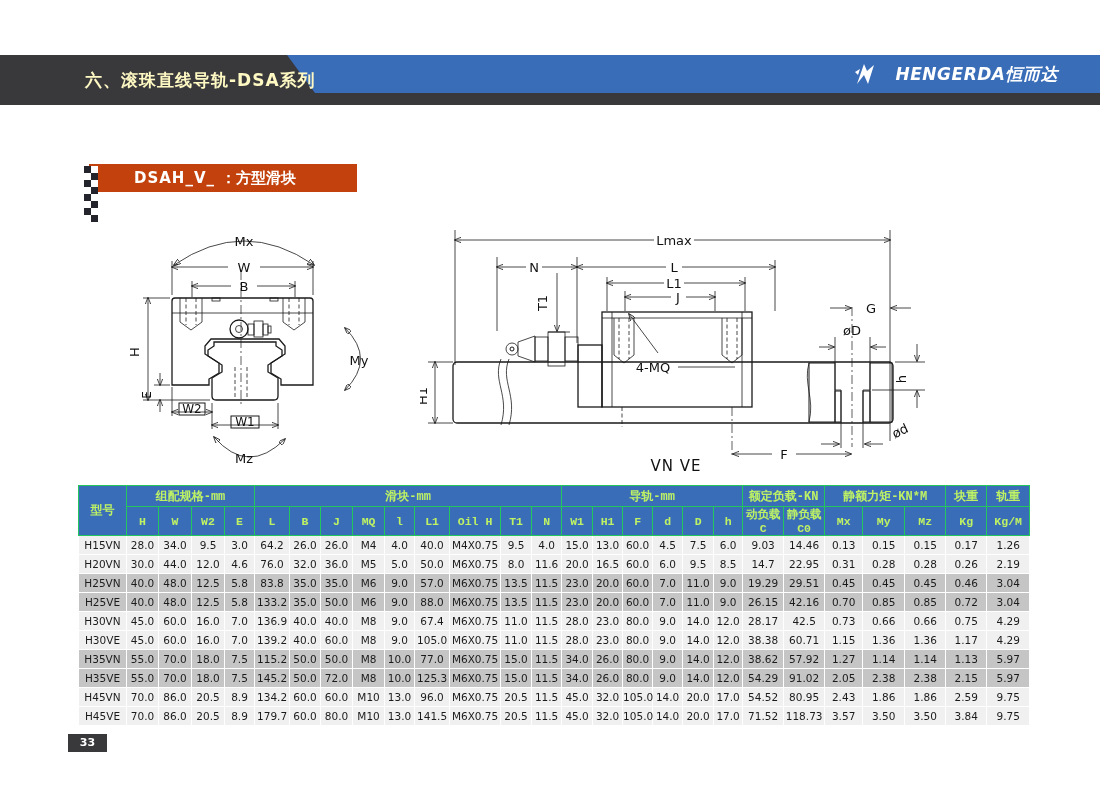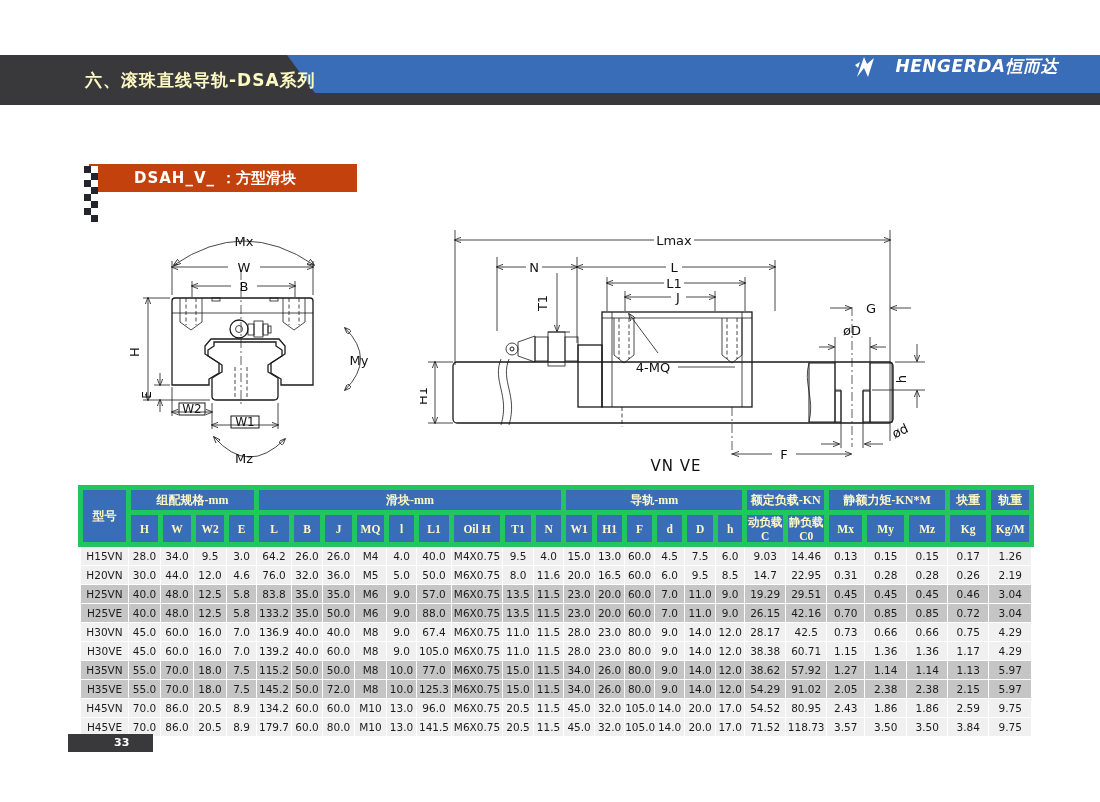--- a/index.html
+++ b/index.html
@@ -4,21 +4,21 @@
 <style>
   html,body{margin:0;padding:0;background:#fff;}
   .page{position:relative;width:1100px;height:802px;background:#fff;overflow:hidden;
         font-family:"DejaVu Sans","Liberation Sans",sans-serif;}
   
   .band{position:absolute;left:0;top:55px;width:1100px;height:50px;background:var(--dark,#39383b);}
   .band-blue{position:absolute;left:287px;top:0;width:813px;height:38px;background:var(--blue,#3a6db8);
              clip-path:polygon(0 0,100% 0,100% 100%,28px 100%);}
   .band-title{position:absolute;left:85px;top:0;height:50px;line-height:50px;color:#fef9c3;
               font-size:17px;font-weight:bold;letter-spacing:1px;}
-  .logo{position:absolute;right:42px;top:0;height:38px;display:flex;gap:20px;color:#fff;}
+  .logo{position:absolute;right:42px;top:0;height:38px;display:flex;align-items:center;gap:20px;color:#fff;}
   .logo-text{font-size:17px;font-weight:bold;font-style:italic;letter-spacing:.5px;}
   
   .series{position:absolute;left:84px;top:164px;width:278px;}
   .series-bar{margin-left:5px;width:268px;height:28px;line-height:28px;color:#fff;
               font-size:15px;font-weight:bold;padding-left:45px;box-sizing:border-box;white-space:nowrap;}
   .series-bar.blue{background:var(--blue,#3a6db8);}
   .series-bar.dark{background:#c2410c;}
   .series-code{letter-spacing:1px;margin-right:6px;}
   .checker{position:absolute;left:0;top:2px;}
   
@@ -27,29 +27,29 @@
   .ol{stroke-width:1.3;}
   .thin{stroke-width:.8;}
   .dash{stroke-width:.8;stroke-dasharray:4 2.5;}
   .dashdot{stroke-width:.7;stroke-dasharray:9 3 2 3;}
   .lbl{fill:#111;stroke:none !important;font:13px "DejaVu Sans",sans-serif;}
   .lblS{fill:#111;stroke:none !important;font:12px "DejaVu Sans",sans-serif;}
   .lblC{fill:#111;stroke:none !important;font:15px "DejaVu Sans",sans-serif;letter-spacing:1px;}
   
   .spec-table{position:absolute;left:78px;top:485px;width:951px;border-collapse:collapse;
               table-layout:fixed;font-size:10.5px;color:#1b1b1b;}
-  .spec-table th{background:var(--blue,#3a6db8);color:#fef9c3;font-weight:bold;font-size:11.5px;
-                 border:5px solid #22c55e;height:20px;padding:0;font-family:Liberation Serif, serif;}
+  .spec-table th{background:var(--blue,#3a6db8);color:#bef264;font-weight:bold;font-size:11.5px;
+                 border:1px solid #22c55e;height:20px;padding:0;font-family:Liberation Mono, monospace;}
   .spec-table thead tr:first-child th{font-size:12px;}
   .spec-table td{border:1px solid #fff;text-align:center;height:18px;padding:0;background:#f1f0f1;}
   .spec-table tr.shaded td{background:#c6c5c6;}
   .spec-table td:first-child{font-weight:normal;margin-top:27px;}
   
   .pagenum{position:absolute;left:68px;top:734px;width:39px;height:18px;background:#39383b;color:#fff;
-           font-size:11px;font-weight:bold;text-align:left;line-height:18px;padding-left:46px;}
+           font-size:11px;font-weight:bold;text-align:center;line-height:18px;}
 </style>
 </head>
 <body>
 
 <div class="page" style="--blue: #3a6db8; --dark: #39383b;">
 
   <div class="band">
     <div class="band-blue"></div>
     <div class="band-title">六、滚珠直线导轨-DSA系列</div>
     <div class="logo">

